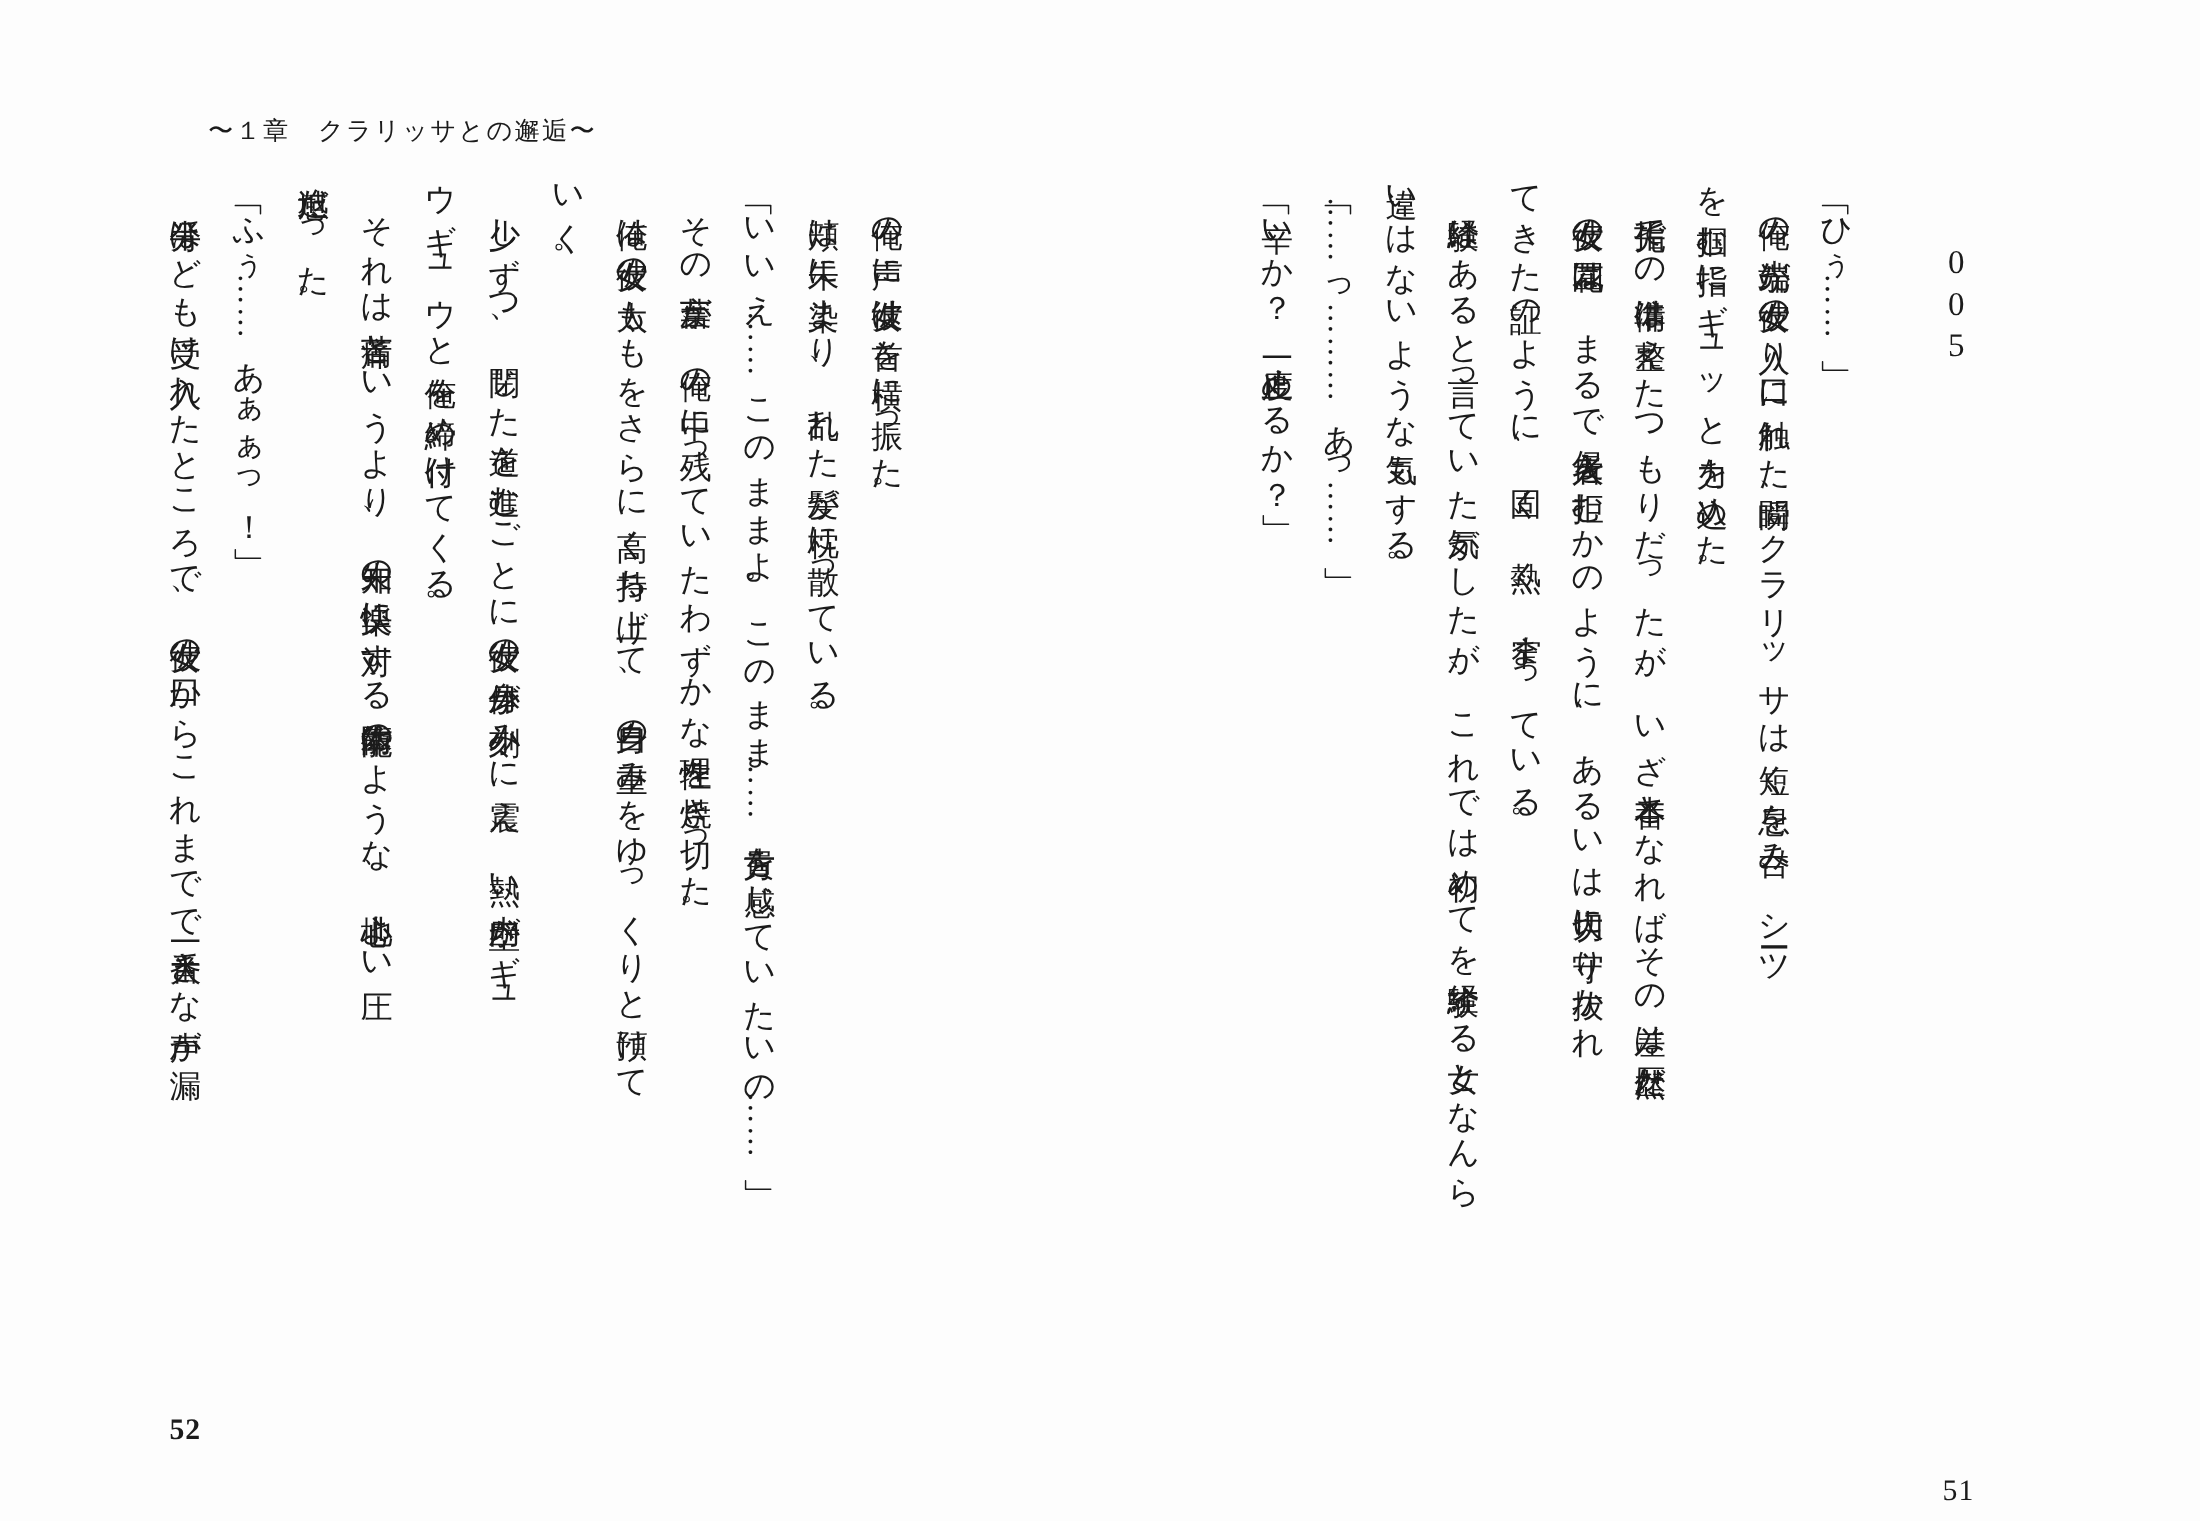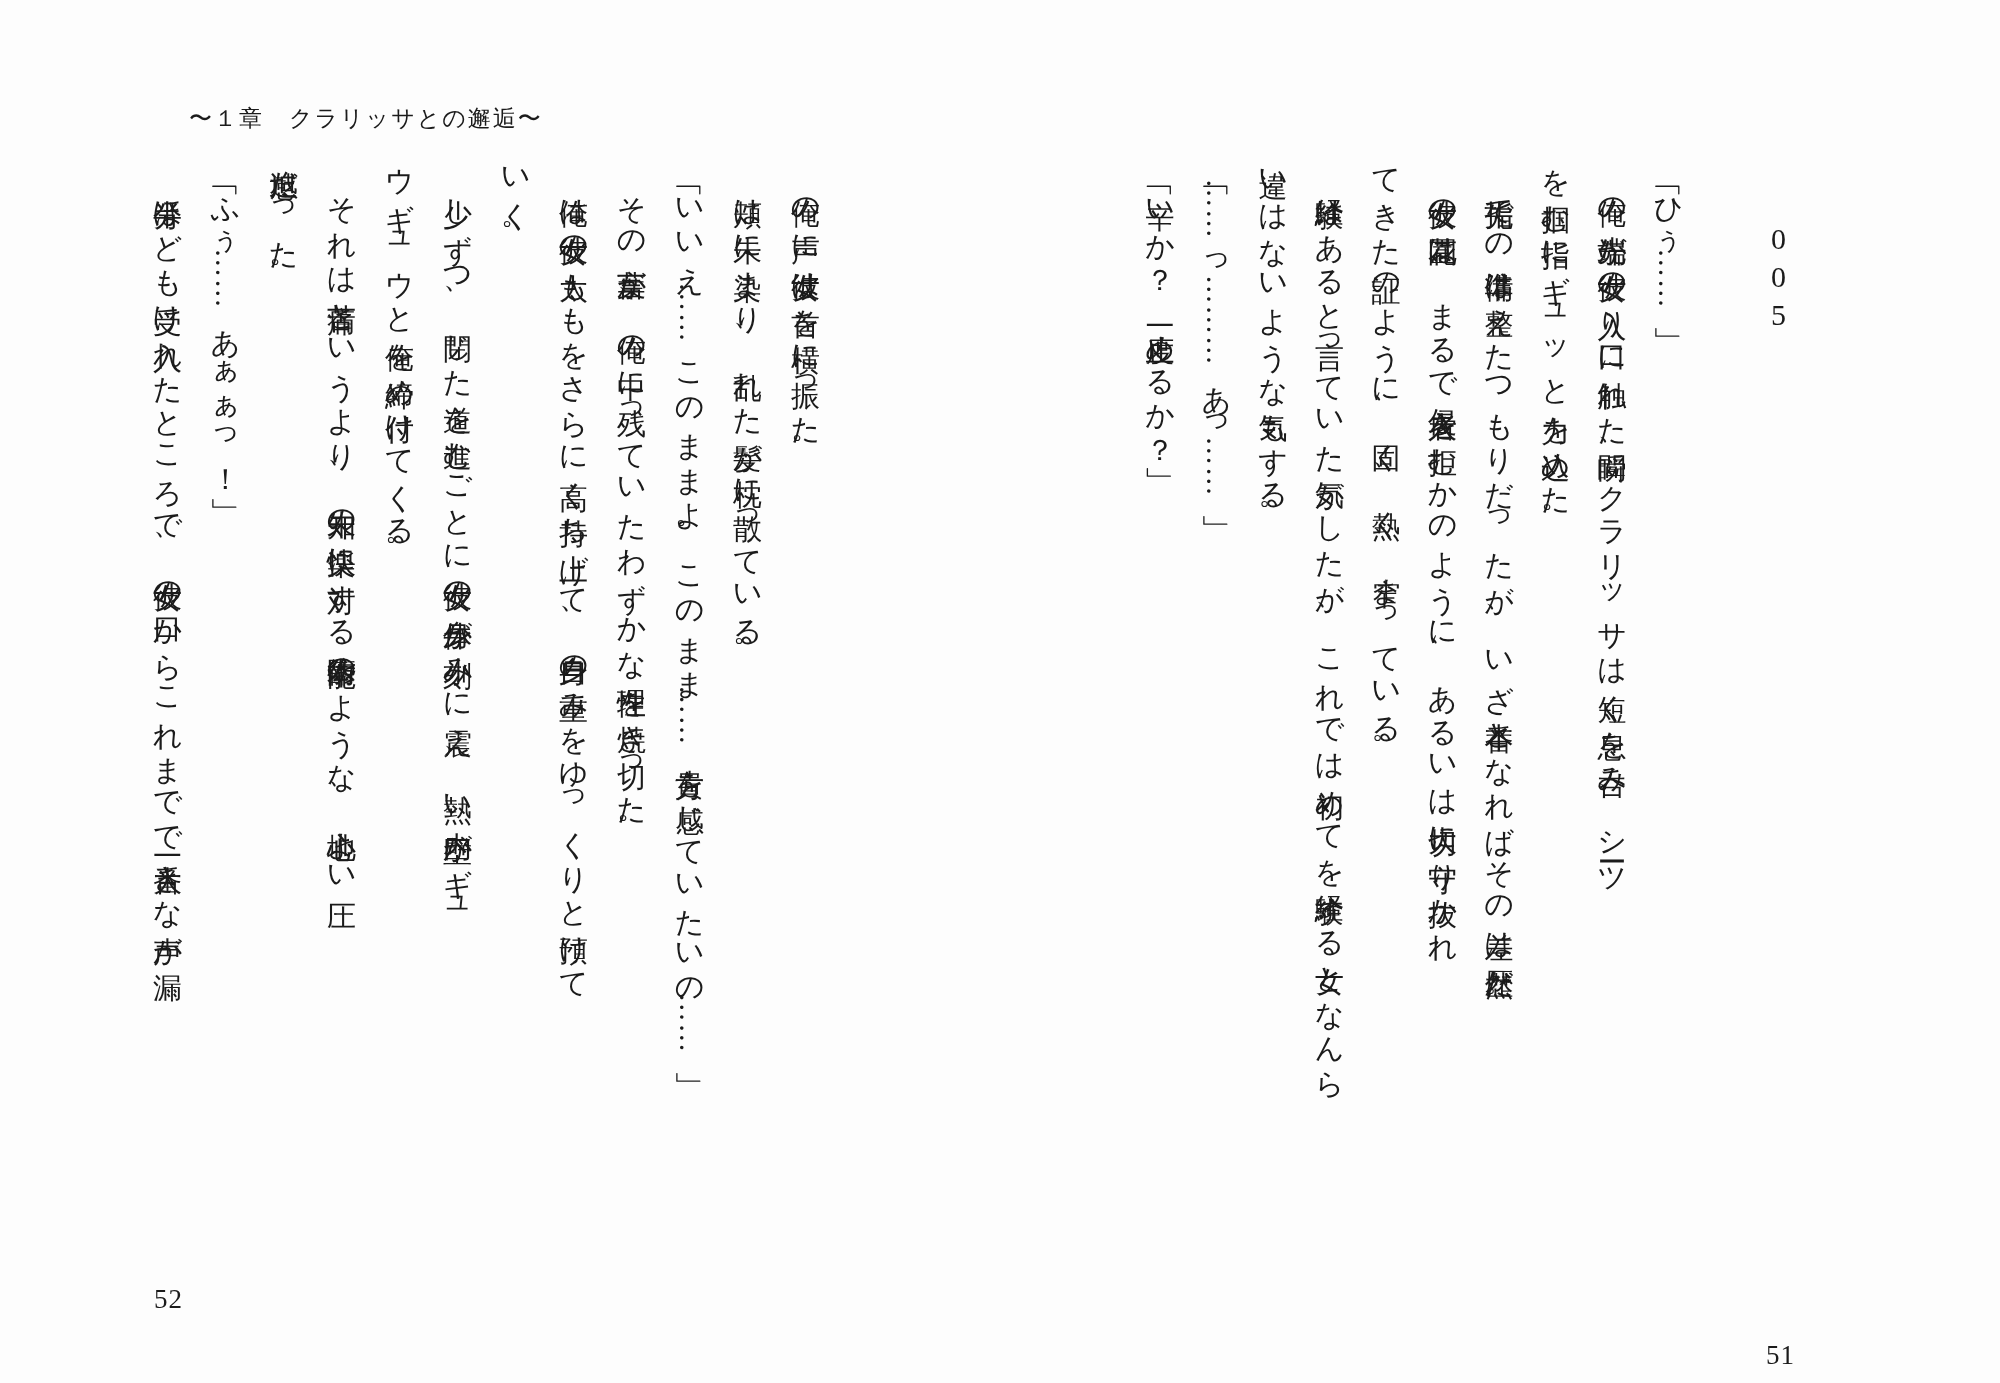--- a/index.html
+++ b/index.html
@@ -66,20 +66,21 @@
     font-size: 27px;
     letter-spacing: 1px;
   }
   .pn-right {
     left: 1766px;
     top: 1340px;
   }
   .pn-left {
     left: 154px;
     top: 1284px;
+    font-weight: bold;
   }
 </style>
 </head>
 <body>
 
 <div id="spread">
 
   <div class="chapter-header">〜１章　クラリッサとの邂逅〜</div>
 
   <div class="section-num">005</div>

